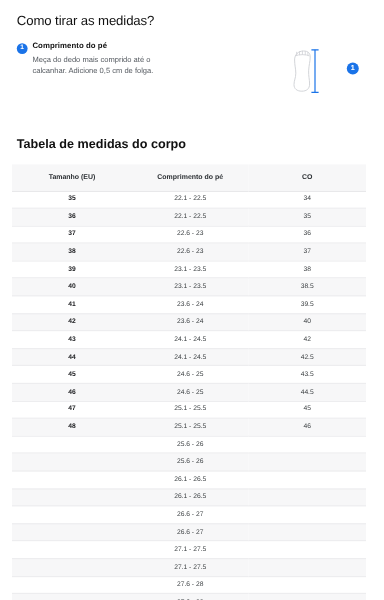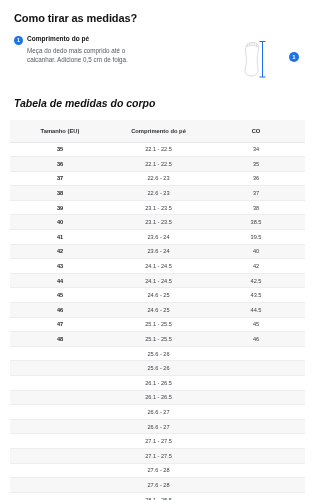--- a/index.html
+++ b/index.html
@@ -9,21 +9,21 @@
     background: #ffffff;
     font-family: "Liberation Sans", sans-serif;
     color: #1a1a1a;
     overflow: hidden;
   }
   .page { width: 315px; height: 500px; position: relative; padding: 0 10px; }
 
   
   .how-title {
     font-size: 11px;
-    font-weight: bold;
+    font-weight: normal;
     letter-spacing: -0.1px;
     color: #111111;
     padding-top: 12px;
     padding-left: 4px;
   }
   .how-body {
     display: flex;
     align-items: flex-start;
     justify-content: space-between;
     margin-top: 11px;
@@ -79,22 +79,21 @@
     display: flex; align-items: center; justify-content: center;
     line-height: 1;
   }
 
   
   .table-title {
     font-size: 10.5px;
     font-weight: bold;
     color: #111111;
     padding-left: 4px;
-    margin-top: 16px;
-    font-style: italic;
+    margin-top: 33px;
   }
   .table-wrap { margin-top: 11px; }
   table {
     width: 295px;
     border-collapse: collapse;
     table-layout: fixed;
   }
   th {
     font-size: 5.8px;
     font-weight: bold;

